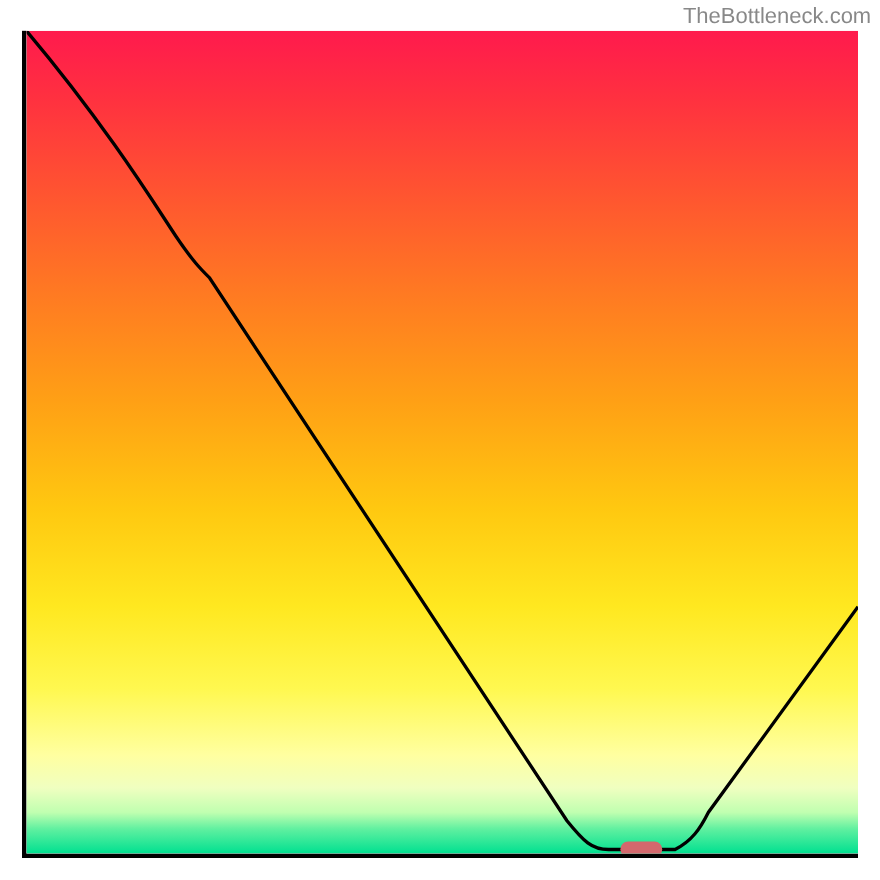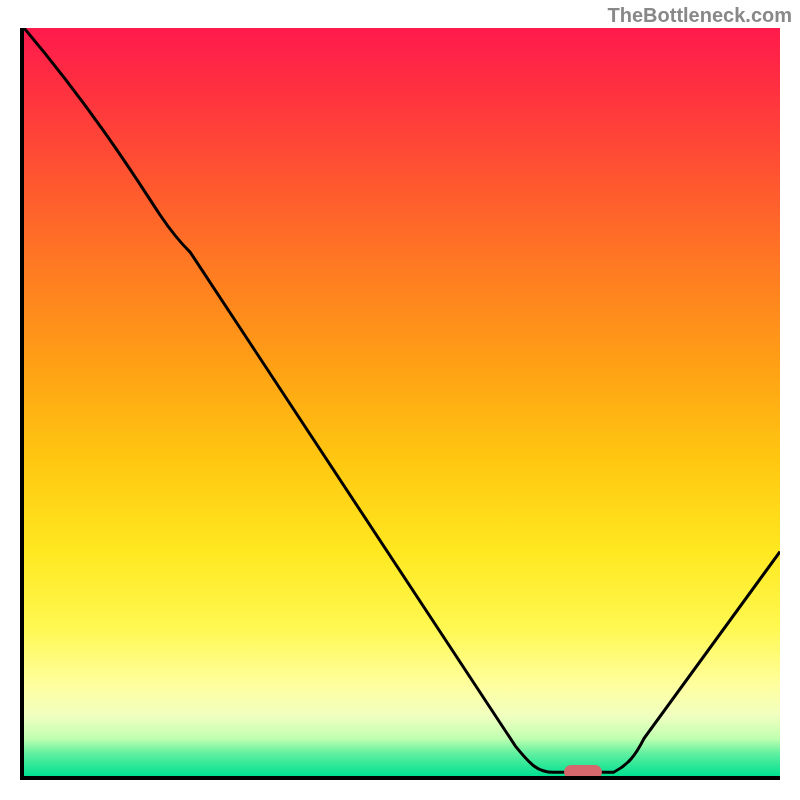--- a/index.html
+++ b/index.html
@@ -9,21 +9,21 @@
     height: 800px;
     position: relative;
     font-family: Arial, sans-serif;
     background: #fff;
   }
   .watermark {
     position: absolute;
     top: 4px;
     right: 8px;
     font-size: 20px;
-    font-weight: bold;
+    font-weight: normal;
     color: #888;
     z-index: 10;
   }
   .plot-area {
     position: absolute;
     left: 20px;
     top: 28px;
     width: 760px;
     height: 752px;
     border-left: 4px solid #000;

